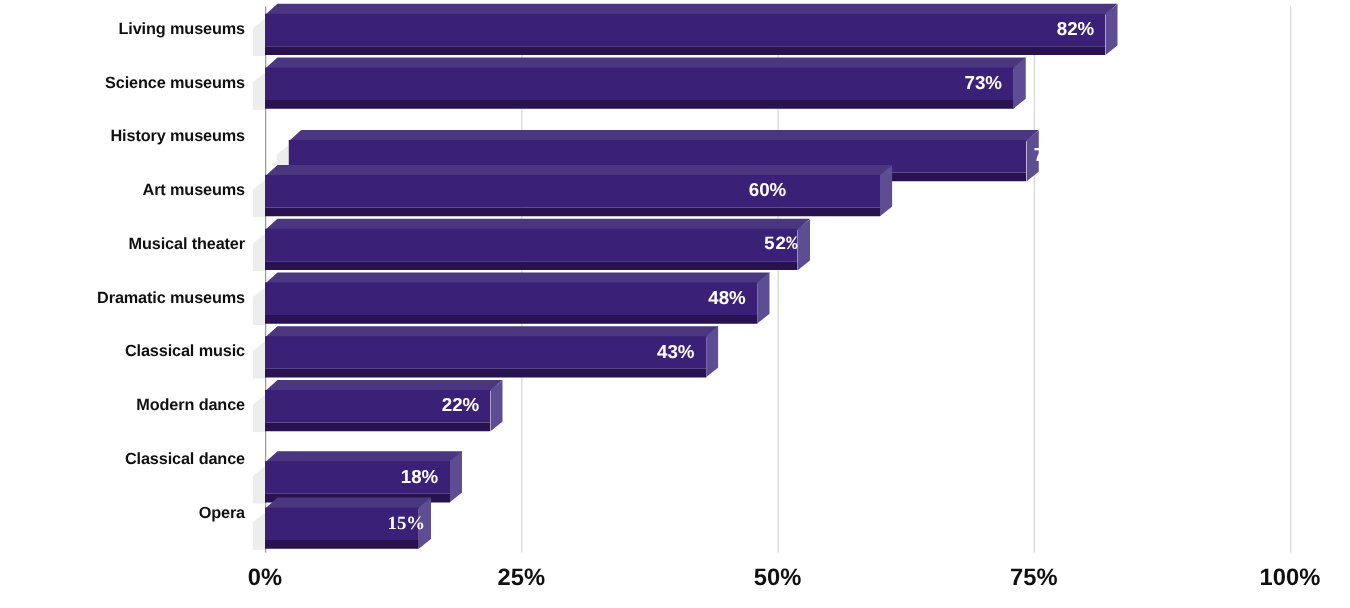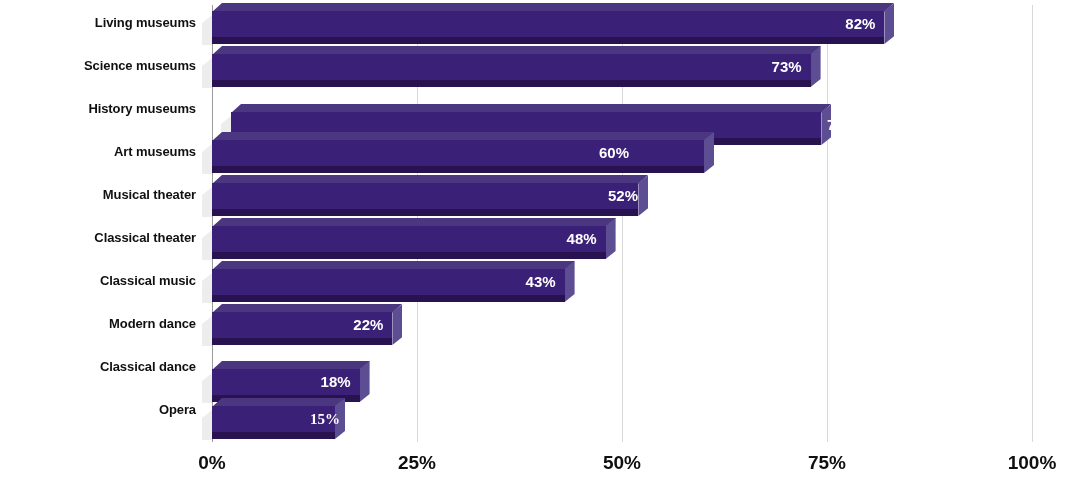--- a/index.html
+++ b/index.html
@@ -137,21 +137,21 @@
         <div class="bar-value" style="right: 9px;">72%</div>
       </div>
       <div class="bar-wrap" style="left: 212px; top: 140px; width: 426px; height: 33px;">
         <div class="bar-left-face"></div>
         <div class="bar-top-face" style="width: 492px;"></div>
         <div class="bar-face" style="width: 492px;"></div>
         <div class="bar-bottom" style="width: 492px;"></div>
         <div class="bar-cap" style="left: 492px;"></div>
         <div class="bar-value" style="right: 9px;">60%</div>
       </div>
-      <div class="bar-wrap" style="left: 212px; top: 183px; width: 435px; height: 33px;">
+      <div class="bar-wrap" style="left: 212px; top: 183px; width: 435px; height: 33px; font-family: Liberation Mono, monospace;">
         <div class="bar-left-face"></div>
         <div class="bar-top-face" style="width: 426.4px;"></div>
         <div class="bar-face" style="width: 426.4px;"></div>
         <div class="bar-bottom" style="width: 426.4px;"></div>
         <div class="bar-cap" style="left: 426.4px;"></div>
         <div class="bar-value" style="right: 9px;">52%</div>
       </div>
       <div class="bar-wrap" style="left: 212px; top: 226px; width: 393.6px; height: 33px;">
         <div class="bar-left-face"></div>
         <div class="bar-top-face" style="width: 393.6px;"></div>
@@ -192,21 +192,21 @@
         <div class="bar-cap" style="left: 123px;"></div>
         <div class="bar-value" style="right: 9px;">15%</div>
       </div>
     </div>
   <div id="cat-labels">
       <div class="cat-label" style="top: 15px;">Living museums</div>
       <div class="cat-label" style="top: 58px;">Science museums</div>
       <div class="cat-label" style="top: 101px;">History museums</div>
       <div class="cat-label" style="top: 144px;">Art museums</div>
       <div class="cat-label" style="top: 187px;">Musical theater</div>
-      <div class="cat-label" style="top: 230px;">Classical theater</div>
+      <div class="cat-label" style="top: 230px;">Dramatic museums</div>
       <div class="cat-label" style="top: 273px;">Classical music</div>
       <div class="cat-label" style="top: 316px;">Modern dance</div>
       <div class="cat-label" style="top: 359px;">Classical dance</div>
       <div class="cat-label" style="top: 402px;">Opera</div>
     </div>
   <div id="tick-labels">
       <div class="tick-label" style="left: 212px;">0%</div>
       <div class="tick-label" style="left: 417px;">25%</div>
       <div class="tick-label" style="left: 622px;">50%</div>
       <div class="tick-label" style="left: 827px;">75%</div>

